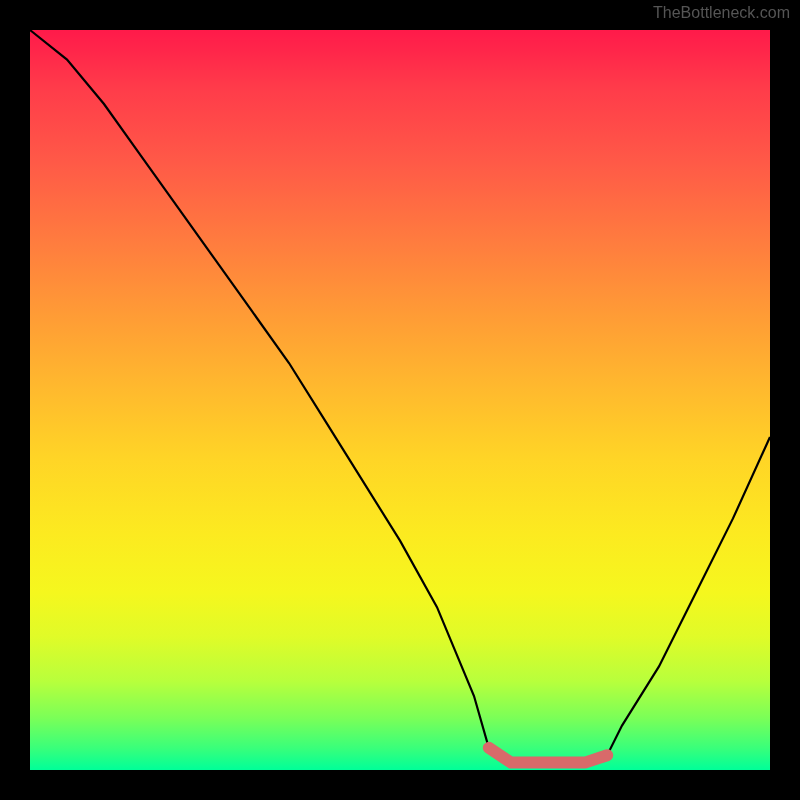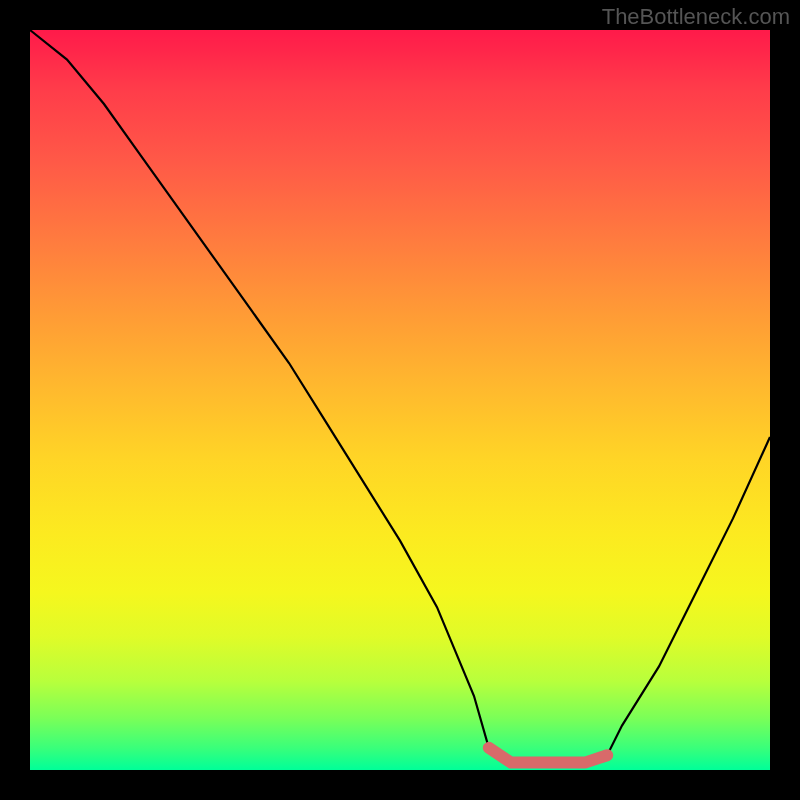--- a/index.html
+++ b/index.html
@@ -14,21 +14,21 @@
   .container {
     width: 800px;
     height: 800px;
     position: relative;
   }
   .watermark {
     position: absolute;
     top: 4px;
     right: 10px;
     color: #555;
-    font-size: 22px;
+    font-size: 16px;
     font-weight: 500;
     z-index: 10;
   }
   .plot-area {
     position: absolute;
     left: 30px;
     top: 30px;
     width: 740px;
     height: 740px;
     background: linear-gradient(to bottom,

